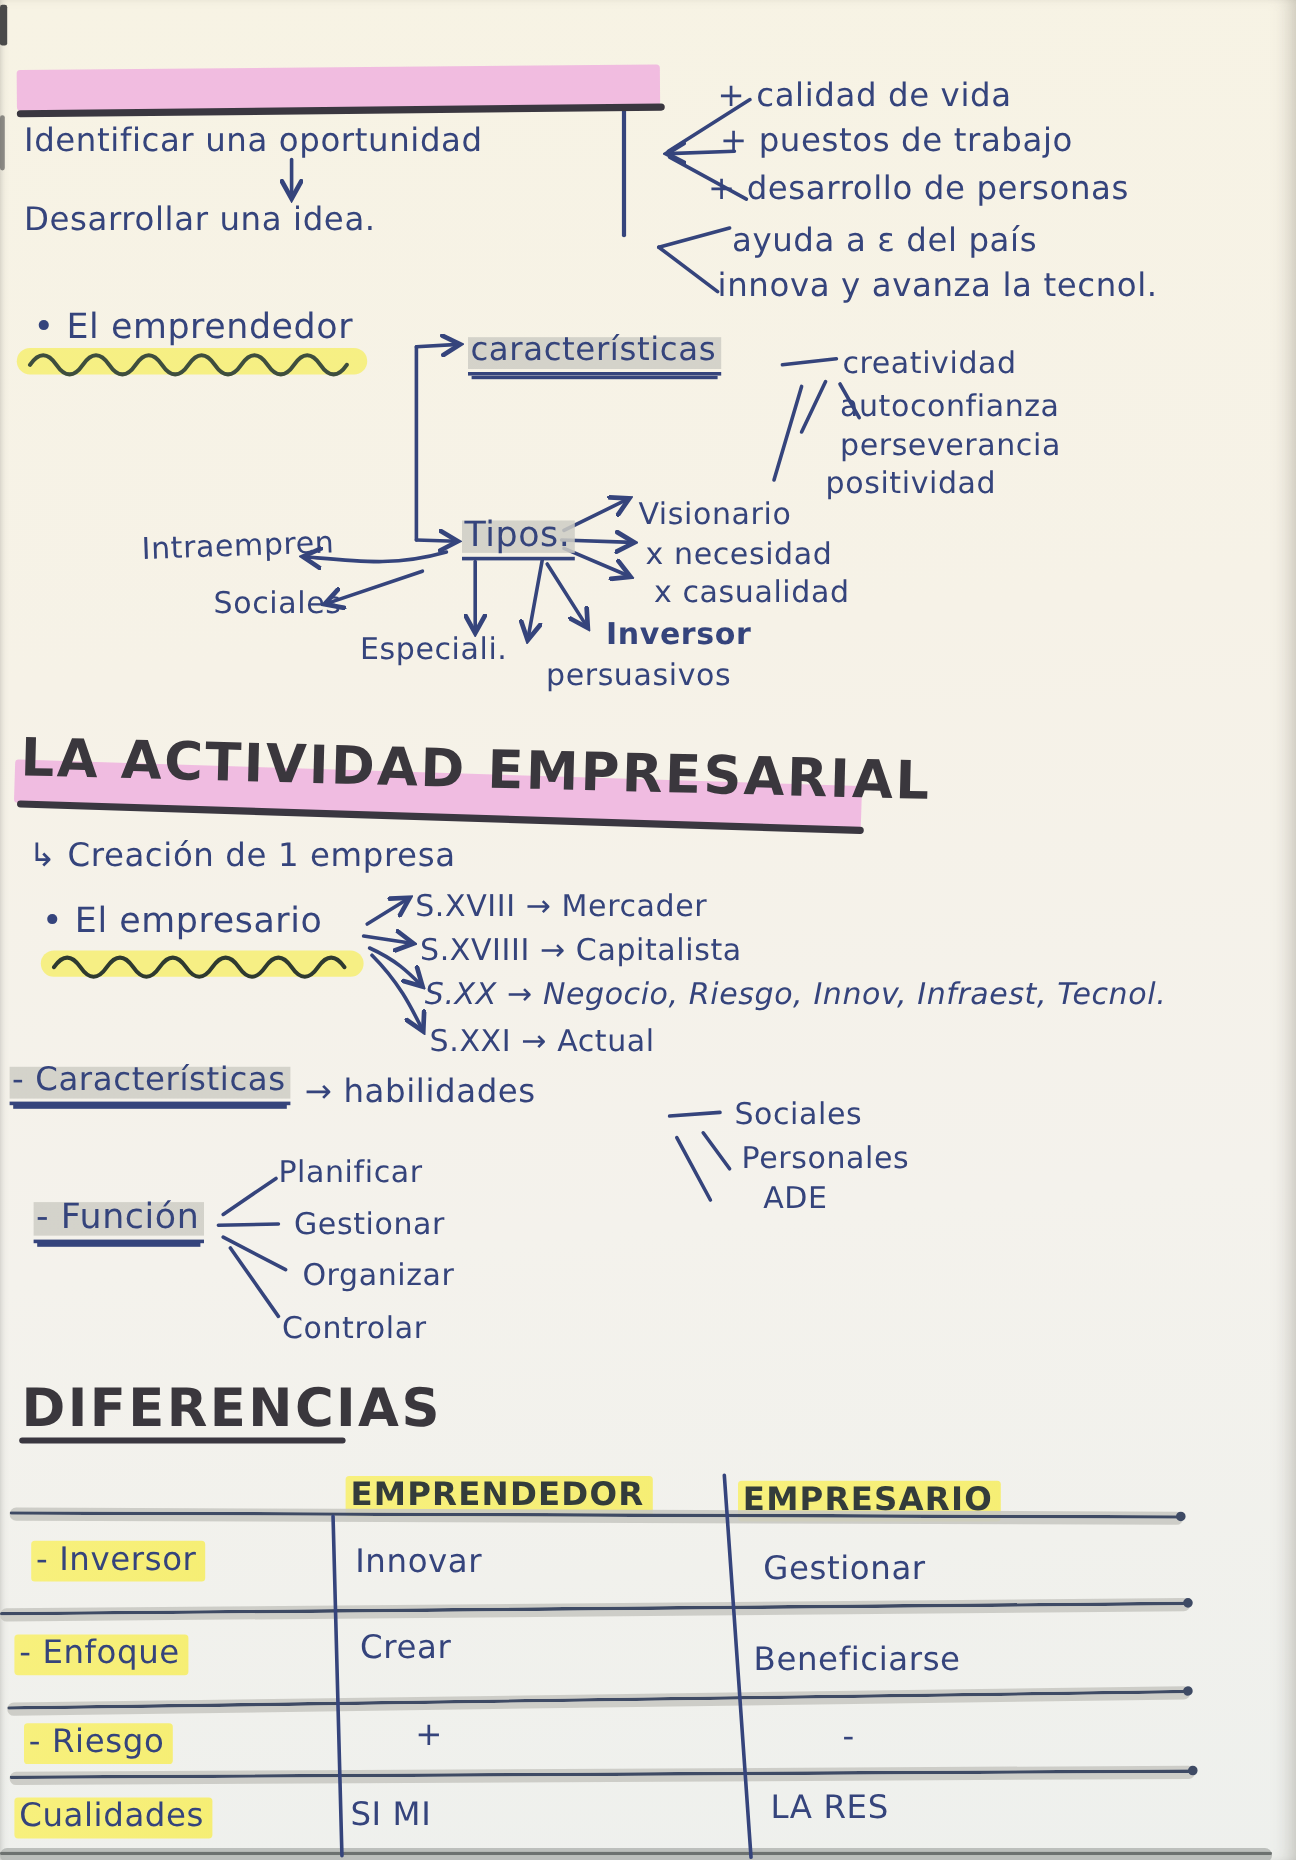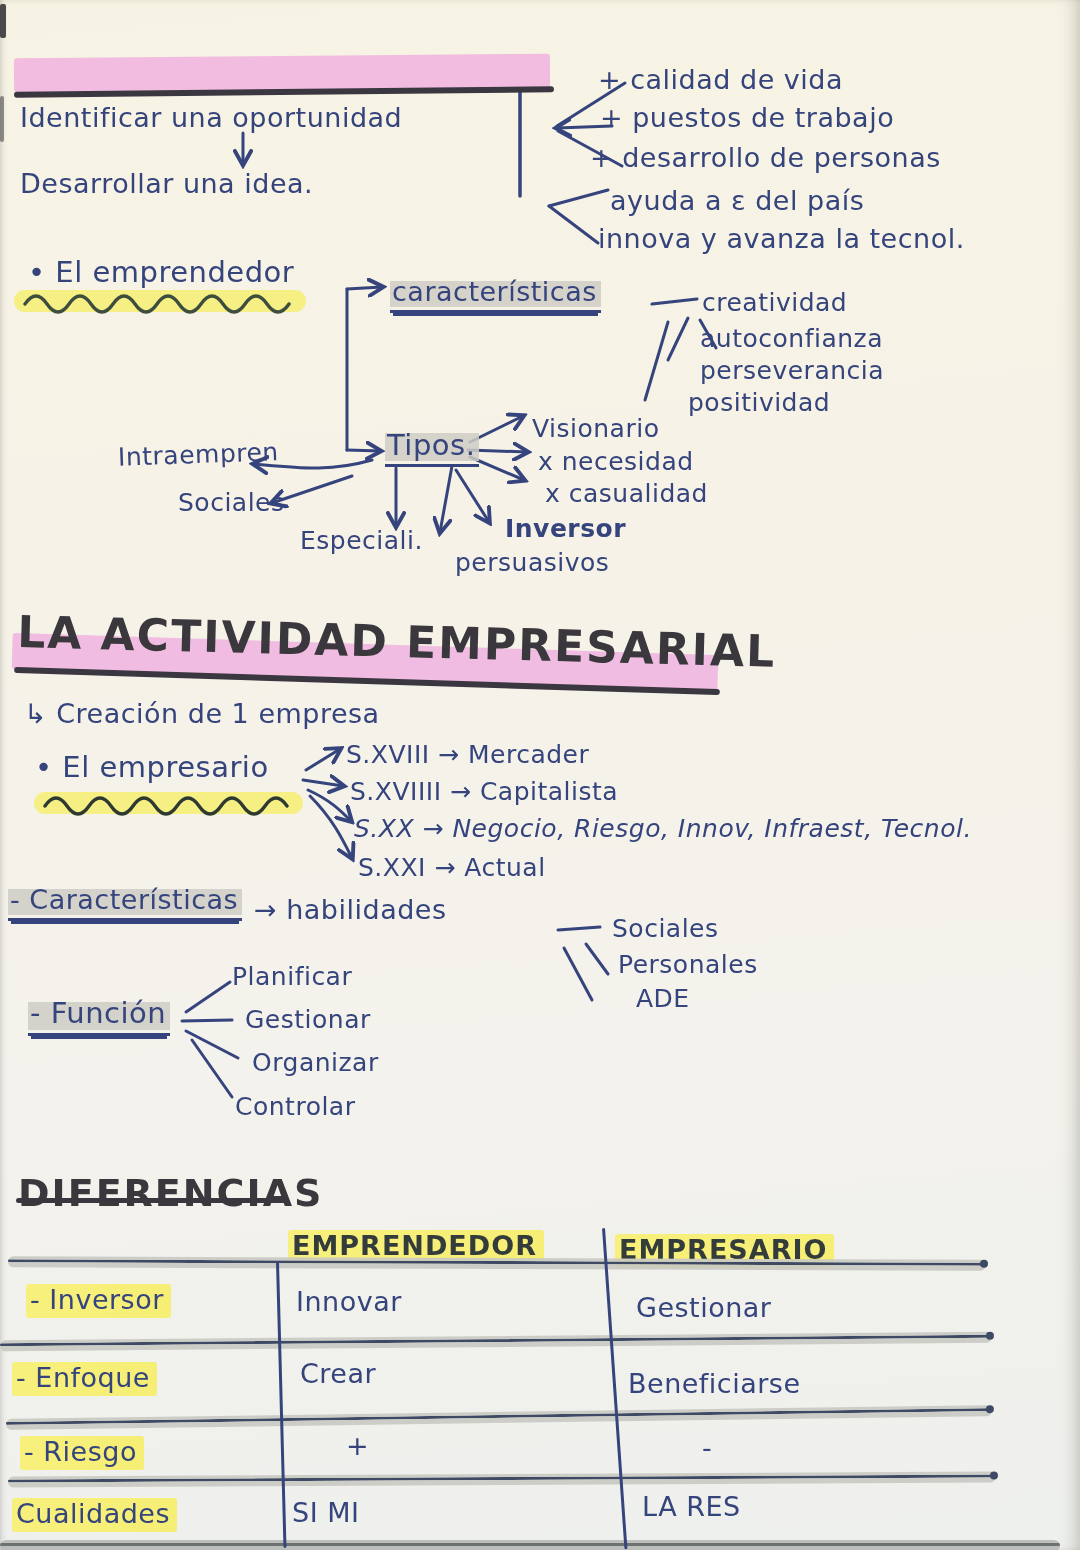--- a/index.html
+++ b/index.html
@@ -161,21 +161,21 @@
   <div class="t sm" style="left:618px;top:950px;">Personales</div>
   <div class="t sm" style="left:636px;top:984px;">ADE</div>
 
   <div class="t" style="left:28px;top:996px;font-size:29px;"><span class="ul2 bgg">- Función</span></div>
   <div class="t sm" style="left:232px;top:962px;">Planificar</div>
   <div class="t sm" style="left:245px;top:1005px;">Gestionar</div>
   <div class="t sm" style="left:252px;top:1048px;">Organizar</div>
   <div class="t sm" style="left:235px;top:1092px;">Controlar</div>
 
   <div class="bar bar-ink" style="left:16px;top:1198px;width:272px;height:5px;"></div>
-  <div class="marker" style="left:18px;top:1148px;font-size:38px;margin-top:23px;">DIFERENCIAS</div>
+  <div class="marker" style="left:18px;top:1148px;font-size:44px;">DIFERENCIAS</div>
 
   <div class="t hdr" style="left:288px;top:1230px;"><span class="hly">EMPRENDEDOR</span></div>
   <div class="t hdr" style="left:615px;top:1234px;"><span class="hly">EMPRESARIO</span></div>
 
   <div class="rule" style="left:8px;top:1258px;width:978px;transform:rotate(0.2deg);">
       <div class="g"></div>
       <div class="d"></div>
       <div class="dot"></div>
     </div>
   <div class="rule" style="left:0px;top:1336px;width:992px;transform:rotate(-0.5deg);">

